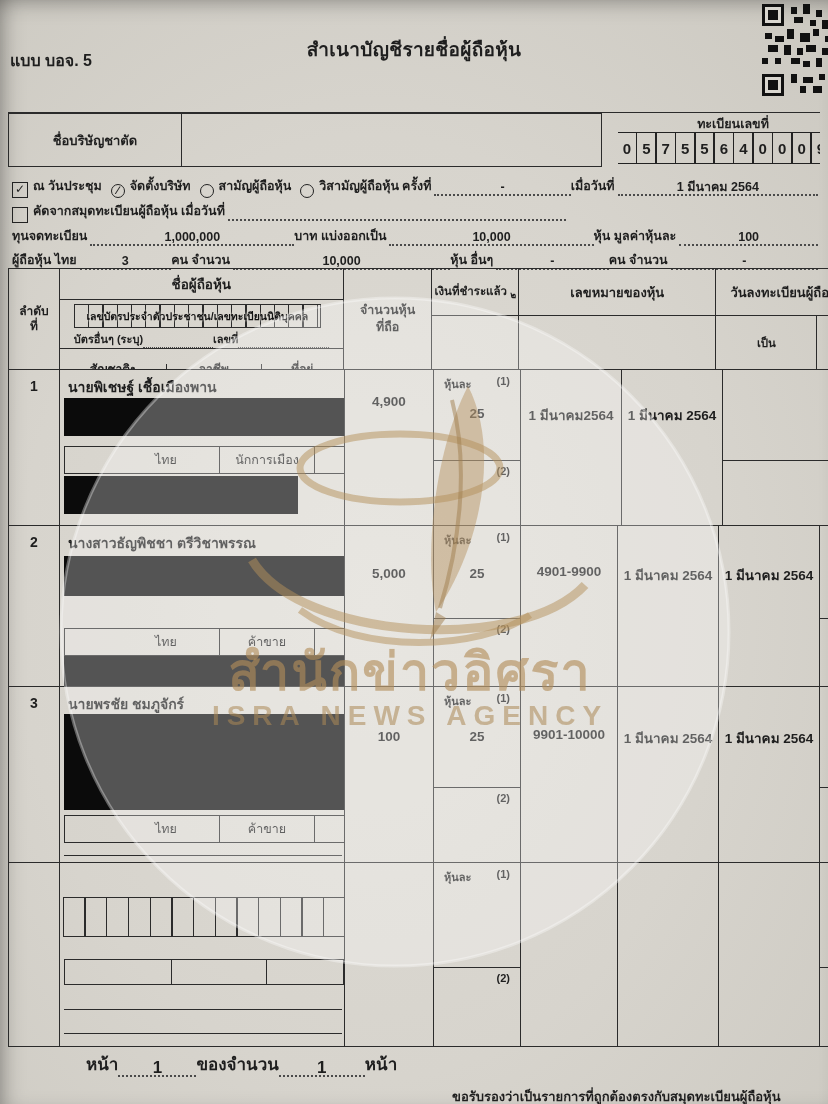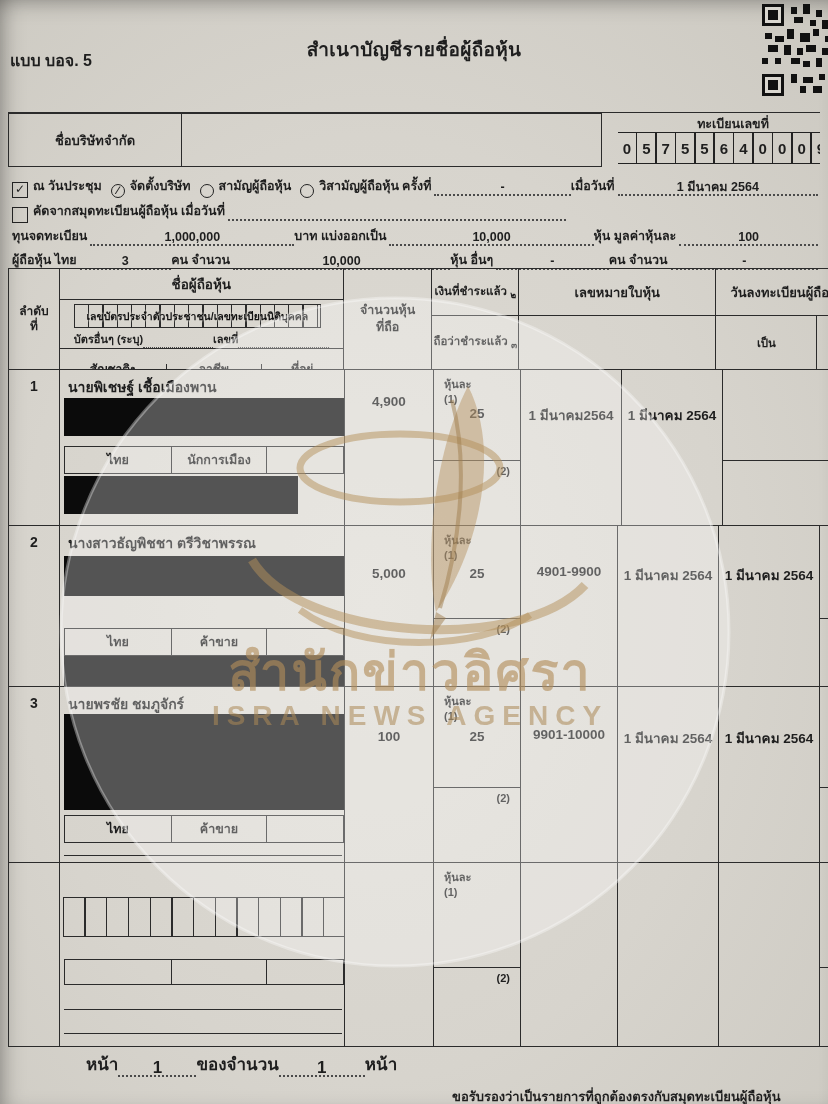--- a/index.html
+++ b/index.html
@@ -55,27 +55,27 @@
      font-size:10.5px;font-weight:700;background:transparent;color:#111;text-shadow:0 0 3px #d9d6cf,0 0 3px #d9d6cf;}
   .h-other{height:20px;display:flex;align-items:flex-end;font-size:11px;font-weight:700;padding:0 14px;white-space:nowrap;}
   .h-nat{height:23px;border-top:1.3px solid #2b2b2b;display:flex;font-size:12px;font-weight:700;}
   .h-nat div{display:flex;align-items:center;justify-content:center;margin-top:15px;}
   .mcw1{width:106px;border-right:1.3px solid #2b2b2b;} .mcw2{width:94px;border-right:1.3px solid #2b2b2b;} .mcw3{flex:1;}
   
   .seq{position:absolute;top:8px;left:0;right:0;text-align:center;font-size:14px;font-weight:700;}
   .sh-name{position:absolute;top:6px;left:8px;font-size:14px;font-weight:700;white-space:nowrap;}
   .redact{position:absolute;left:4px;background:#0b0b0b;}
   .mini{position:absolute;left:4px;width:278px;height:26px;border:1.3px solid #2b2b2b;display:flex;
-        font-size:12.5px;font-weight:700;}
+        font-size:12.5px;font-weight:400;padding-left:48px;}
   .mini div{display:flex;align-items:center;justify-content:center;}
   .strip{position:absolute;left:4px;width:278px;border:1.3px solid #2b2b2b;}
   .hline{position:absolute;left:4px;width:278px;border-top:1.3px solid #2b2b2b;}
   .val{position:absolute;left:0;right:0;text-align:center;font-size:13.5px;font-weight:600;white-space:nowrap;}
   .ps-lab{position:absolute;top:5px;left:0;right:0;display:flex;justify-content:space-between;
-          padding:0 10px;font-size:11px;font-weight:700;flex-direction:column;}
+          padding:0 10px;font-size:11px;font-weight:700;}
   .p2div{position:absolute;left:0;right:0;border-top:1.3px solid #2b2b2b;}
   .p2lab{position:absolute;right:10px;font-size:11px;font-weight:700;}
   .idbox{position:absolute;top:34px;left:4px;display:flex;}
   .idbox div{width:21px;height:38px;border:1.3px solid #2b2b2b;margin-left:-1.3px;}
   
   .footer{left:86px;top:1050px;display:flex;align-items:flex-end;font-size:17px;white-space:nowrap;}
   .certify{left:452px;top:1086px;font-size:13px;font-weight:700;white-space:nowrap;}
   
   .wm{left:0;top:0;width:828px;height:1104px;pointer-events:none;}
   .wm-line1{left:150px;top:630px;width:520px;text-align:center;font-size:52px;font-weight:700;
@@ -136,21 +136,21 @@
       <rect x="22" y="23" width="2" height="3"></rect>
         <rect x="26" y="22" width="3" height="2"></rect>
         <rect x="12" y="26" width="2" height="2"></rect>
       <rect x="16" y="26" width="3" height="2"></rect>
         <rect x="24" y="27" width="2" height="2"></rect>
     </g>
   </svg>
 
   <div class="abs band">
     <div class="companybox">
-      <div class="companylabel b">ชื่อบริษัทจำกัด</div>
+      <div class="companylabel b">ชื่อบริษัญชาตัด</div>
     </div>
     <div class="reglabel b">ทะเบียนเลขที่</div>
     <div class="digits">
       <div class="digit">0</div>
       <div class="digit">5</div>
       <div class="digit">7</div>
       <div class="digit">5</div>
       <div class="digit">5</div>
       <div class="digit">6</div>
       <div class="digit">4</div>
@@ -235,26 +235,23 @@
       <div class="cell c2 center">
         <div style="font-size:12.5px;font-weight:700;line-height:17px">
           <div>จำนวนหุ้น</div>
           <div>ที่ถือ</div>
         </div>
       </div>
       <div class="cell c3">
         <div class="hsub" style="height:46px;border-bottom:1.3px solid #2b2b2b">
           <span><span>เงินที่ชำระแล้ว</span> <span class="fn">๒</span></span>
         </div>
-        <div class="hsub" style="height:52px">
-          <span><span>ถือว่าชำระแล้ว</span> <span class="fn">๓</span></span>
-        </div>
       </div>
       <div class="grp" style="width:197px">
-        <div class="grp-top">เลขหมายใบหุ้น</div>
+        <div class="grp-top">เลขหมายของหุ้น</div>
       </div>
       <div class="grp" style="flex:1;border-right:none">
         <div class="grp-top" style="justify-content:flex-start;padding-left:14px">วันลงทะเบียนผู้ถือ</div>
         <div class="grp-bot">
           <div class="hsub" style="width:100px;border-right:1.3px solid #2b2b2b">เป็น</div>
           <div class="hsub" style="flex:1"></div>
         </div>
       </div>
     </div>
 

